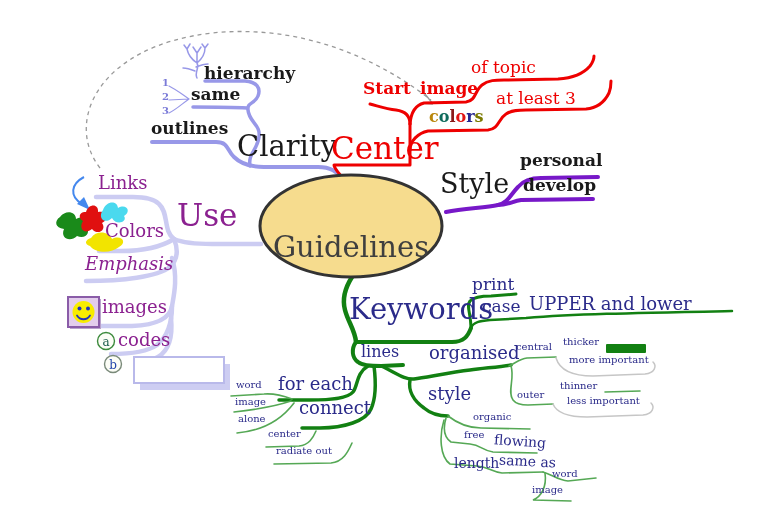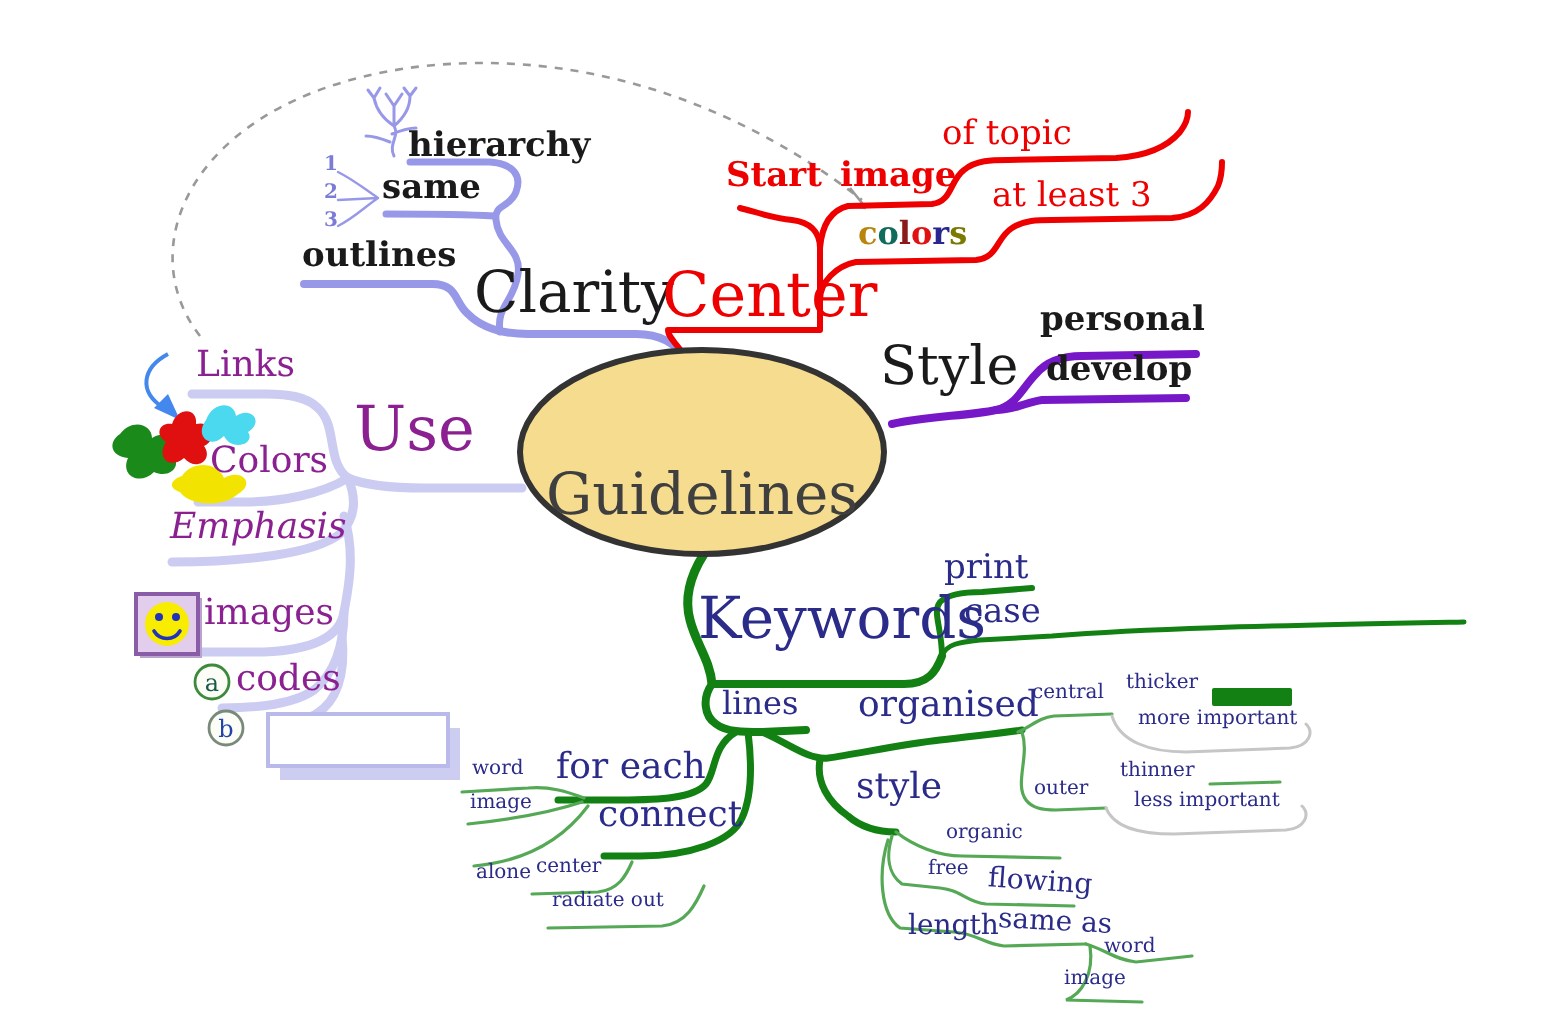--- a/index.html
+++ b/index.html
@@ -165,32 +165,33 @@
   <div class="lbl purple" style="left:177px;top:200px;font-size:31px;">Use</div>
   <div class="lbl sz18 purple" style="left:98px;top:174px;">Links</div>
   <div class="lbl sz18 purple" style="left:105px;top:222px;">Colors</div>
   <div class="lbl sz18 purple italic" style="left:85px;top:255px;">Emphasis</div>
   <div class="lbl sz18 purple" style="left:102px;top:298px;">images</div>
   <div class="lbl sz18 purple" style="left:118px;top:331px;">codes</div>
 
   <div class="lbl navy" style="left:349px;top:295px;font-size:29px;">Keywords</div>
   <div class="lbl sz17 navy" style="left:472px;top:276px;">print</div>
   <div class="lbl sz17 navy" style="left:482px;top:298px;">case</div>
+  <div class="lbl sz18 navy" style="left:529px;top:295px;">UPPER and lower</div>
   <div class="lbl sz16 navy" style="left:361px;top:344px;">lines</div>
   <div class="lbl sz18 navy" style="left:429px;top:344px;">organised</div>
   <div class="lbl sz13 navy" style="left:516px;top:342px;">central</div>
   <div class="lbl sz13 navy" style="left:563px;top:337px;">thicker</div>
   <div class="lbl sz13 navy" style="left:569px;top:355px;">more important</div>
   <div class="lbl sz13 navy" style="left:560px;top:381px;">thinner</div>
   <div class="lbl sz13 navy" style="left:517px;top:390px;">outer</div>
   <div class="lbl sz13 navy" style="left:567px;top:396px;">less important</div>
   <div class="lbl sz18 navy" style="left:278px;top:375px;">for each</div>
   <div class="lbl sz13 navy" style="left:236px;top:380px;">word</div>
   <div class="lbl sz13 navy" style="left:235px;top:397px;">image</div>
-  <div class="lbl sz13 navy" style="left:238px;top:432px;">alone</div>
+  <div class="lbl sz13 navy" style="left:238px;top:414px;">alone</div>
   <div class="lbl sz18 navy" style="left:299px;top:399px;">connect</div>
   <div class="lbl sz13 navy" style="left:268px;top:429px;">center</div>
   <div class="lbl sz13 navy" style="left:276px;top:446px;">radiate out</div>
   <div class="lbl sz18 navy" style="left:428px;top:385px;">style</div>
   <div class="lbl sz13 navy" style="left:473px;top:412px;">organic</div>
   <div class="lbl sz13 navy" style="left:464px;top:430px;">free</div>
   <div class="lbl sz14 navy" style="left:494px;top:434px;transform:rotate(4deg);">flowing</div>
   <div class="lbl sz14 navy" style="left:454px;top:456px;">length</div>
   <div class="lbl sz14 navy" style="left:499px;top:454px;transform:rotate(3deg);">same as</div>
   <div class="lbl sz13 navy" style="left:552px;top:469px;">word</div>

